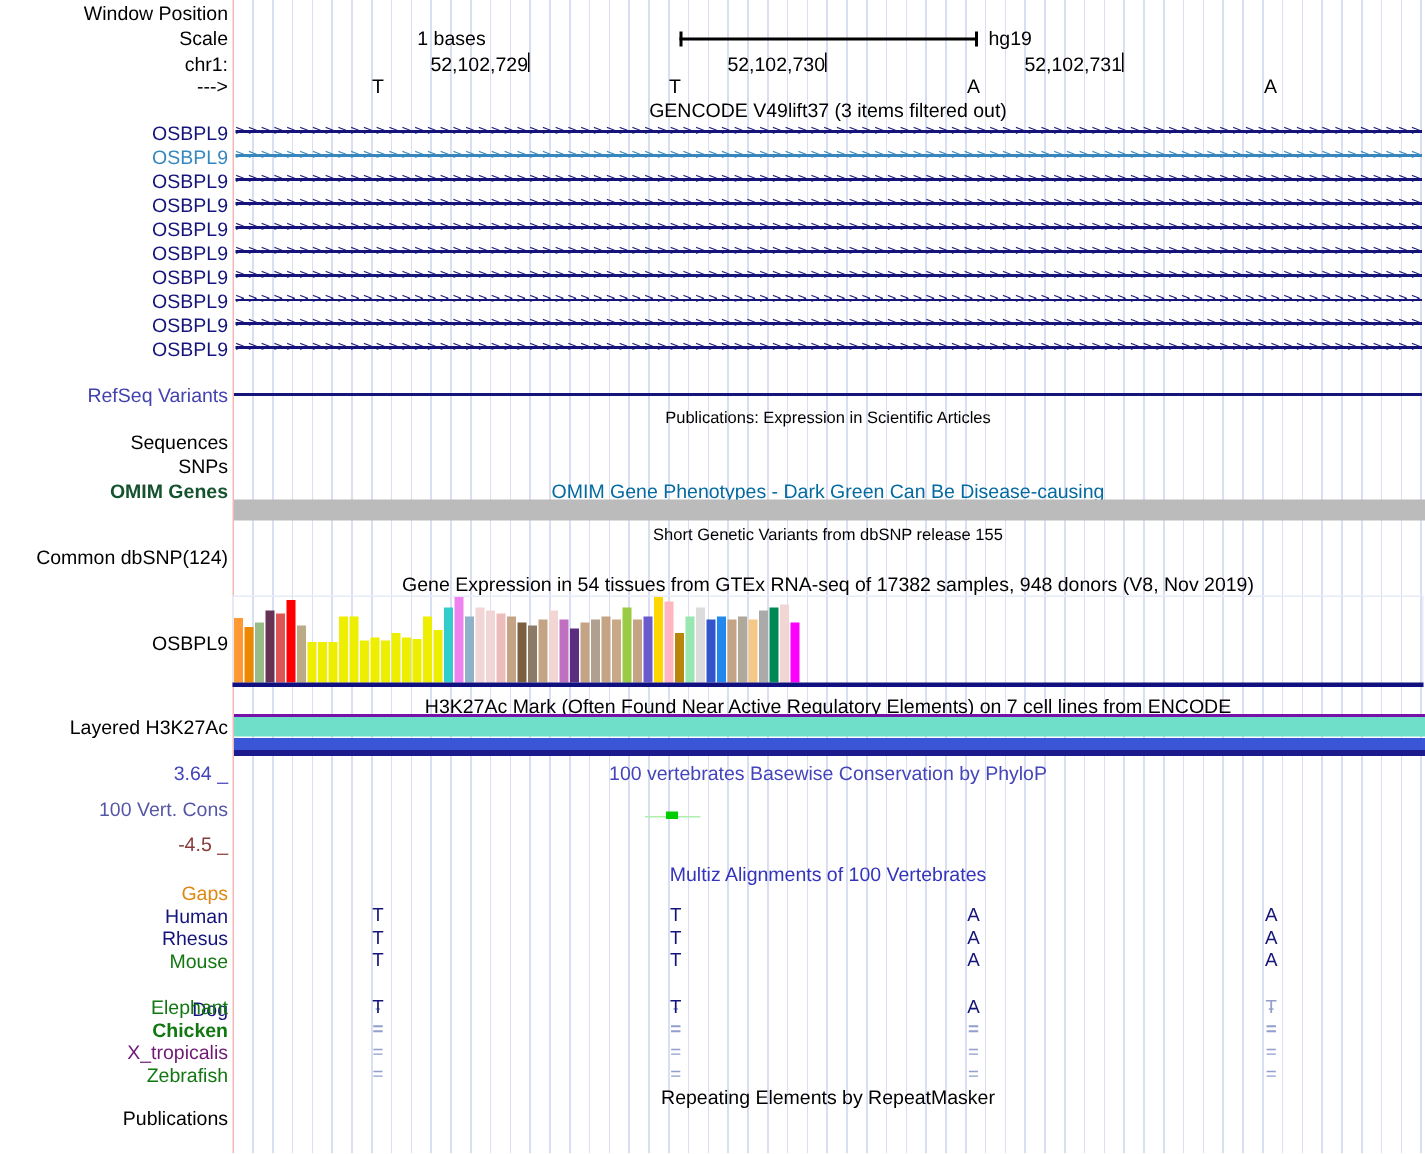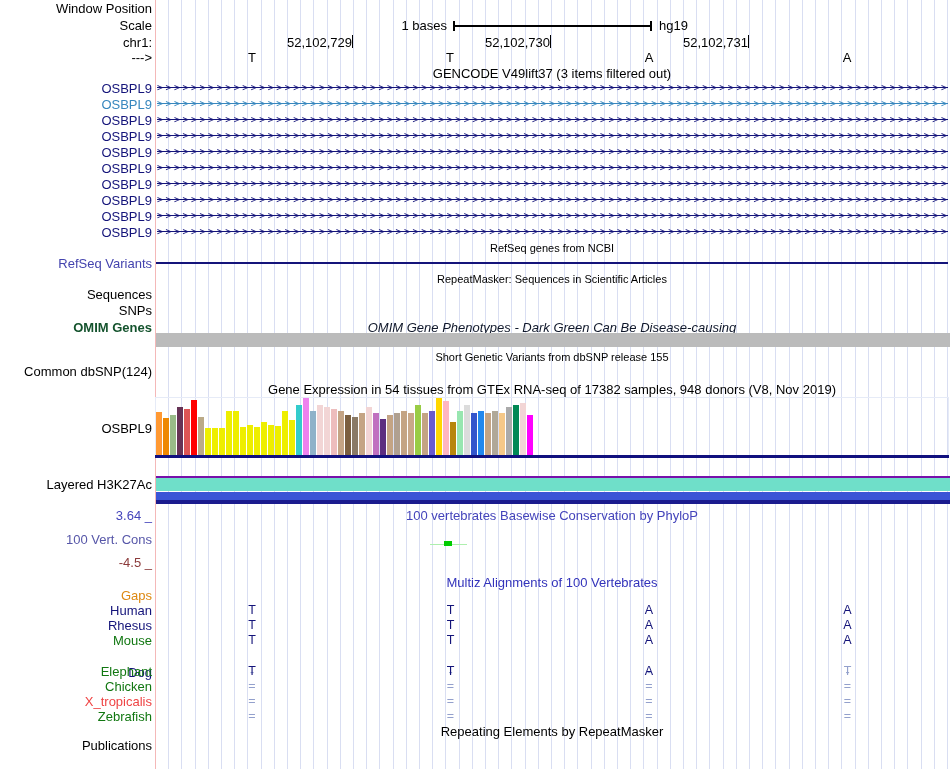--- a/index.html
+++ b/index.html
@@ -37,21 +37,21 @@
 <div class="browser">
 
   <div class="grid"></div>
 
   <span class="glabel abs" style="top:1px">Window Position</span>
   <span class="glabel abs" style="top:18px">Scale</span>
   <span class="glabel abs" style="top:35px">chr1:</span>
   <span class="glabel abs" style="top:50px">---&gt;</span>
 
 
-  <div class="abs" style="left:155px;top:18px;width:292px;text-align:right">1 bases</div>
+  <div class="abs" style="left:155px;top:18px;width:292px;text-align:center">1 bases</div>
   <div class="tick-line" style="left:453px;top:25px;width:198px;height:1.5px"></div>
   <div class="tick-line" style="left:453px;top:21px;width:1.5px;height:10px"></div>
   <div class="tick-line" style="left:650px;top:21px;width:1.5px;height:10px"></div>
   <div class="abs" style="left:659px;top:18px">hg19</div>
 
   <div class="abs" style="left:242px;top:35px;width:110px;text-align:right;border-right:1px solid #000;height:13px">52,102,729</div>
   <div class="abs" style="left:440px;top:35px;width:110px;text-align:right;border-right:1px solid #000;height:13px">52,102,730</div>
   <div class="abs" style="left:638px;top:35px;width:110px;text-align:right;border-right:1px solid #000;height:13px">52,102,731</div>
 
   <span class="base" style="left:252px;top:50px">T</span>
@@ -96,29 +96,28 @@
       <div class="grow" style="top: 128px;">
         <span class="glabel" style="color: rgb(20, 20, 122);">OSBPL9</span>
         <div class="arrows" style="color: rgb(20, 20, 122);">&gt;&gt;&gt;&gt;&gt;&gt;&gt;&gt;&gt;&gt;&gt;&gt;&gt;&gt;&gt;&gt;&gt;&gt;&gt;&gt;&gt;&gt;&gt;&gt;&gt;&gt;&gt;&gt;&gt;&gt;&gt;&gt;&gt;&gt;&gt;&gt;&gt;&gt;&gt;&gt;&gt;&gt;&gt;&gt;&gt;&gt;&gt;&gt;&gt;&gt;&gt;&gt;&gt;&gt;&gt;&gt;&gt;&gt;&gt;&gt;&gt;&gt;&gt;&gt;&gt;&gt;&gt;&gt;&gt;&gt;&gt;&gt;&gt;&gt;&gt;&gt;&gt;&gt;&gt;&gt;&gt;&gt;&gt;&gt;&gt;&gt;&gt;&gt;&gt;&gt;&gt;&gt;&gt;&gt;&gt;&gt;&gt;&gt;&gt;&gt;&gt;&gt;&gt;&gt;&gt;&gt;&gt;&gt;&gt;&gt;&gt;&gt;&gt;&gt;&gt;&gt;&gt;&gt;&gt;&gt;&gt;&gt;&gt;&gt;&gt;&gt;&gt;&gt;&gt;&gt;</div>
       </div>
       <div class="grow" style="top: 144px;">
         <span class="glabel" style="color: rgb(20, 20, 122);">OSBPL9</span>
         <div class="arrows" style="color: rgb(20, 20, 122);">&gt;&gt;&gt;&gt;&gt;&gt;&gt;&gt;&gt;&gt;&gt;&gt;&gt;&gt;&gt;&gt;&gt;&gt;&gt;&gt;&gt;&gt;&gt;&gt;&gt;&gt;&gt;&gt;&gt;&gt;&gt;&gt;&gt;&gt;&gt;&gt;&gt;&gt;&gt;&gt;&gt;&gt;&gt;&gt;&gt;&gt;&gt;&gt;&gt;&gt;&gt;&gt;&gt;&gt;&gt;&gt;&gt;&gt;&gt;&gt;&gt;&gt;&gt;&gt;&gt;&gt;&gt;&gt;&gt;&gt;&gt;&gt;&gt;&gt;&gt;&gt;&gt;&gt;&gt;&gt;&gt;&gt;&gt;&gt;&gt;&gt;&gt;&gt;&gt;&gt;&gt;&gt;&gt;&gt;&gt;&gt;&gt;&gt;&gt;&gt;&gt;&gt;&gt;&gt;&gt;&gt;&gt;&gt;&gt;&gt;&gt;&gt;&gt;&gt;&gt;&gt;&gt;&gt;&gt;&gt;&gt;&gt;&gt;&gt;&gt;&gt;&gt;&gt;&gt;&gt;</div>
       </div>
     </div>
 
-  <div class="title small" style="top:242px">RefSeq genes from NCBI</div>
   <span class="glabel abs" style="top: 256px; color: rgb(67, 67, 174);">RefSeq Variants</span>
   <div class="abs" style="left: 156px; top: 262px; width: 792px; height: 2px; background: rgb(20, 20, 122);"></div>
 
-  <div class="title small" style="top:273px">RepeatMasker: Sequences in Scientific Articles</div>
+  <div class="title small" style="top:273px">Publications: Expression in Scientific Articles</div>
   <span class="glabel abs" style="top:287px">Sequences</span>
   <span class="glabel abs" style="top:303px">SNPs</span>
 
-  <div class="title" style="top: 320px; color: #0f172a; font-style: italic;">OMIM Gene Phenotypes - Dark Green Can Be Disease-causing</div>
+  <div class="title" style="top: 320px; color: #0369a1;">OMIM Gene Phenotypes - Dark Green Can Be Disease-causing</div>
   <span class="glabel abs" style="top: 320px; color: #14532d; font-weight: bold;">OMIM Genes</span>
   <div class="abs" style="left: 156px; top: 333px; width: 794px; height: 14px; background: rgb(187, 187, 187);"></div>
 
   <div class="title small" style="top:351px">Short Genetic Variants from dbSNP release 155</div>
   <span class="glabel abs" style="top:364px">Common dbSNP(124)</span>
 
   <div class="title" style="top:382px">Gene Expression in 54 tissues from GTEx RNA-seq of 17382 samples, 948 donors (V8, Nov 2019)</div>
   <span class="glabel abs" style="top:421px">OSBPL9</span>
   <div id="gtex-box"></div>
   <div id="gtex-bars">
@@ -172,20 +171,21 @@
       <div class="gbar" style="left: 329px; height: 42px; background: rgb(196, 164, 132);"></div>
       <div class="gbar" style="left: 336px; height: 44px; background: rgb(176, 168, 152);"></div>
       <div class="gbar" style="left: 343px; height: 42px; background: rgb(245, 200, 136);"></div>
       <div class="gbar" style="left: 350px; height: 48px; background: rgb(170, 170, 170);"></div>
       <div class="gbar" style="left: 357px; height: 50px; background: rgb(0, 136, 85);"></div>
       <div class="gbar" style="left: 364px; height: 52px; background: rgb(242, 213, 213);"></div>
       <div class="gbar" style="left: 371px; height: 40px; background: rgb(255, 0, 255);"></div>
     </div>
   <div class="abs" style="left: 155px; top: 455px; width: 794px; height: 3px; background: rgb(16, 16, 126);"></div>
 
+  <div class="title" style="top:463px">H3K27Ac Mark (Often Found Near Active Regulatory Elements) on 7 cell lines from ENCODE</div>
   <span class="glabel abs" style="top:477px">Layered H3K27Ac</span>
   <div class="abs" style="left: 156px; top: 476px; width: 794px; height: 2px; background: rgb(119, 17, 170);"></div>
   <div class="abs" style="left: 156px; top: 478px; width: 794px; height: 13px; background: rgb(111, 223, 201);"></div>
   <div class="abs" style="left: 156px; top: 492px; width: 794px; height: 8px; background: rgb(58, 85, 214);"></div>
   <div class="abs" style="left: 156px; top: 500px; width: 794px; height: 4px; background: rgb(27, 27, 142);"></div>
 
   <div class="title" style="top: 508px; color: rgb(68, 68, 187);">100 vertebrates Basewise Conservation by PhyloP</div>
   <span class="glabel abs" style="top: 508px; color: rgb(68, 68, 187);">3.64 _</span>
   <span class="glabel abs" style="top: 532px; color: rgb(86, 86, 168);">100 Vert. Cons</span>
   <span class="glabel abs" style="top: 555px; color: rgb(139, 58, 58);">-4.5 _</span>
@@ -225,29 +225,29 @@
         <span class="mcell" style="left: 649px; color: rgb(147, 160, 204);">-</span>
         <span class="mcell" style="left: 847.5px; color: rgb(147, 160, 204);">-</span>
       </div>
       <div class="mrow" style="top: 75.5px;">
         <span class="glabel" style="color: rgb(17, 119, 17);">Elephant</span>
         <span class="mcell" style="left: 252px; color: rgb(20, 20, 122);">T</span>
         <span class="mcell" style="left: 450.5px; color: rgb(20, 20, 122);">T</span>
         <span class="mcell" style="left: 649px; color: rgb(20, 20, 122);">A</span>
         <span class="mcell" style="left: 847.5px; color: rgb(147, 160, 204);">T</span>
       </div>
-      <div class="mrow" style="top: 90.6px;">
+      <div class="mrow" style="top: 90.6px; font-weight: bold;">
         <span class="glabel" style="color: rgb(17, 119, 17);">Chicken</span>
         <span class="mcell" style="left: 252px; color: rgb(147, 160, 204);">=</span>
         <span class="mcell" style="left: 450.5px; color: rgb(147, 160, 204);">=</span>
         <span class="mcell" style="left: 649px; color: rgb(147, 160, 204);">=</span>
         <span class="mcell" style="left: 847.5px; color: rgb(147, 160, 204);">=</span>
       </div>
       <div class="mrow" style="top: 105.7px;">
-        <span class="glabel" style="color: #ef4444;">X_tropicalis</span>
+        <span class="glabel" style="color: #701a75;">X_tropicalis</span>
         <span class="mcell" style="left: 252px; color: rgb(147, 160, 204);">=</span>
         <span class="mcell" style="left: 450.5px; color: rgb(147, 160, 204);">=</span>
         <span class="mcell" style="left: 649px; color: rgb(147, 160, 204);">=</span>
         <span class="mcell" style="left: 847.5px; color: rgb(147, 160, 204);">=</span>
       </div>
       <div class="mrow" style="top: 120.8px;">
         <span class="glabel" style="color: rgb(17, 119, 17);">Zebrafish</span>
         <span class="mcell" style="left: 252px; color: rgb(147, 160, 204);">=</span>
         <span class="mcell" style="left: 450.5px; color: rgb(147, 160, 204);">=</span>
         <span class="mcell" style="left: 649px; color: rgb(147, 160, 204);">=</span>

